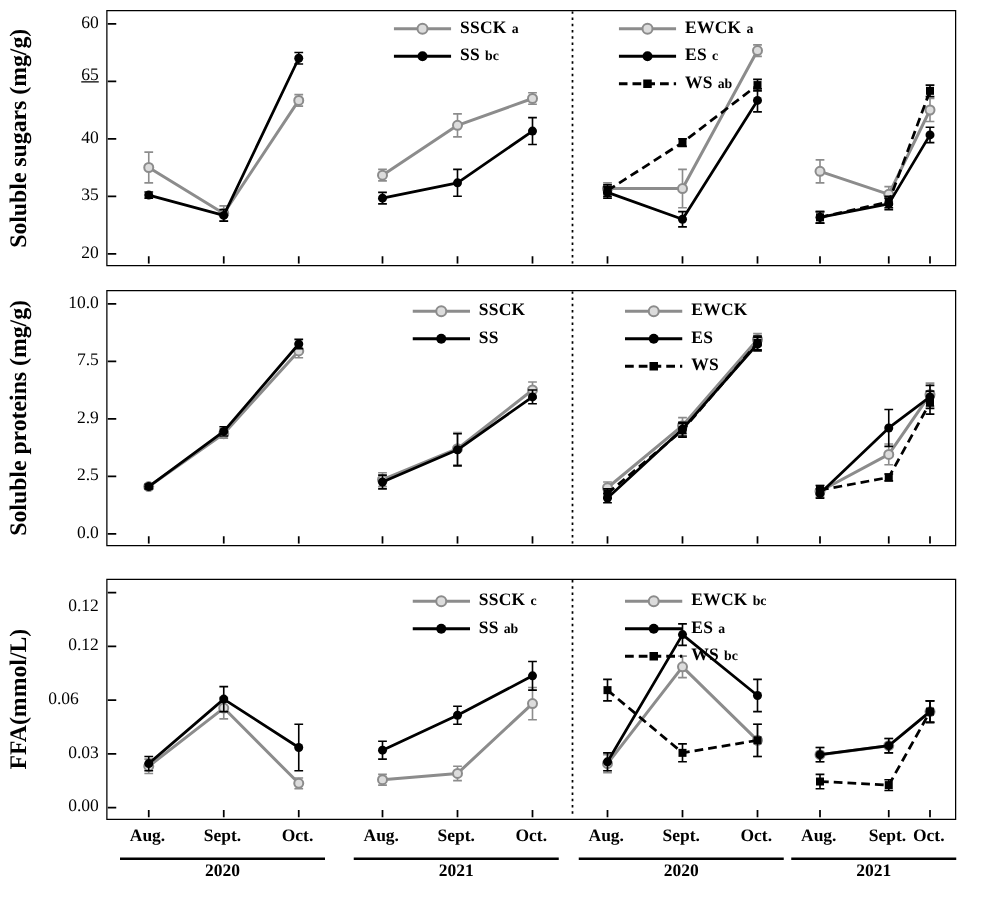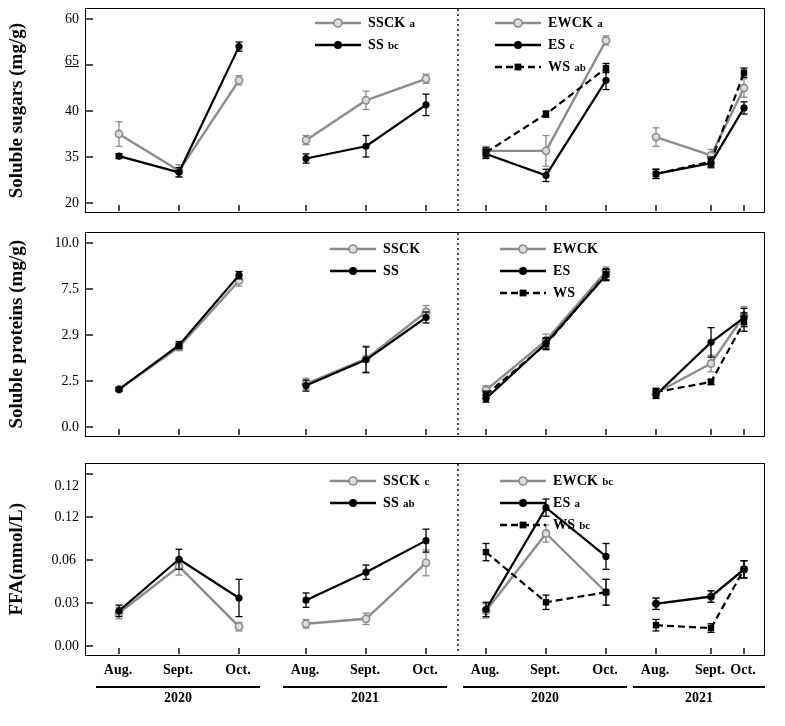--- a/index.html
+++ b/index.html
@@ -499,21 +499,21 @@
       <div class="ytick" style="left: 33px; top: 102.5px;">40</div>
       <div class="ytick" style="left: 33px; top: 53px; text-decoration: underline;">65</div>
       <div class="ytick" style="left: 33px; top: 10.5px;">60</div>
       <div class="ytick" style="left: 33px; top: 418.5px;">0.0</div>
       <div class="ytick" style="left: 33px; top: 372.5px;">2.5</div>
       <div class="ytick" style="left: 33px; top: 326.5px;">2.9</div>
       <div class="ytick" style="left: 33px; top: 280.5px;">7.5</div>
       <div class="ytick" style="left: 33px; top: 234.5px;">10.0</div>
       <div class="ytick" style="left: 33px; top: 637.5px;">0.00</div>
       <div class="ytick" style="left: 33px; top: 594.5px;">0.03</div>
-      <div class="ytick" style="left: 30px; top: 551.5px;">0.06</div>
+      <div class="ytick" style="left: 17px; top: 551.5px;">0.06</div>
       <div class="ytick" style="left: 33px; top: 508.5px;">0.12</div>
       <div class="ytick" style="left: 33px; top: 465.5px; margin-top: 12px;">0.12</div>
     </div>
   <div id="legendlayer">
       <div class="legend" style="left: 315px; top: 14px;">
         <div class="lgrow">
           <span>
             <svg width="46" height="14" viewBox="0 0 46 14">
               <line x1="0" y1="7" x2="46" y2="7" stroke="#8c8c8c" stroke-width="2.4"></line>
               <circle cx="23" cy="7" r="4" fill="#dcdcdc" stroke="#8c8c8c" stroke-width="1.6"></circle>

